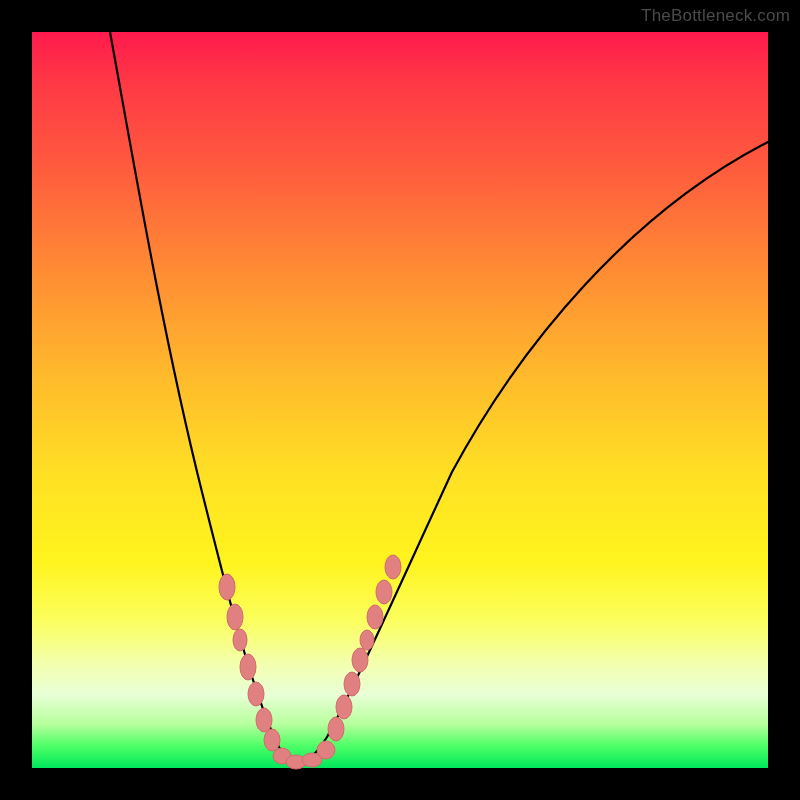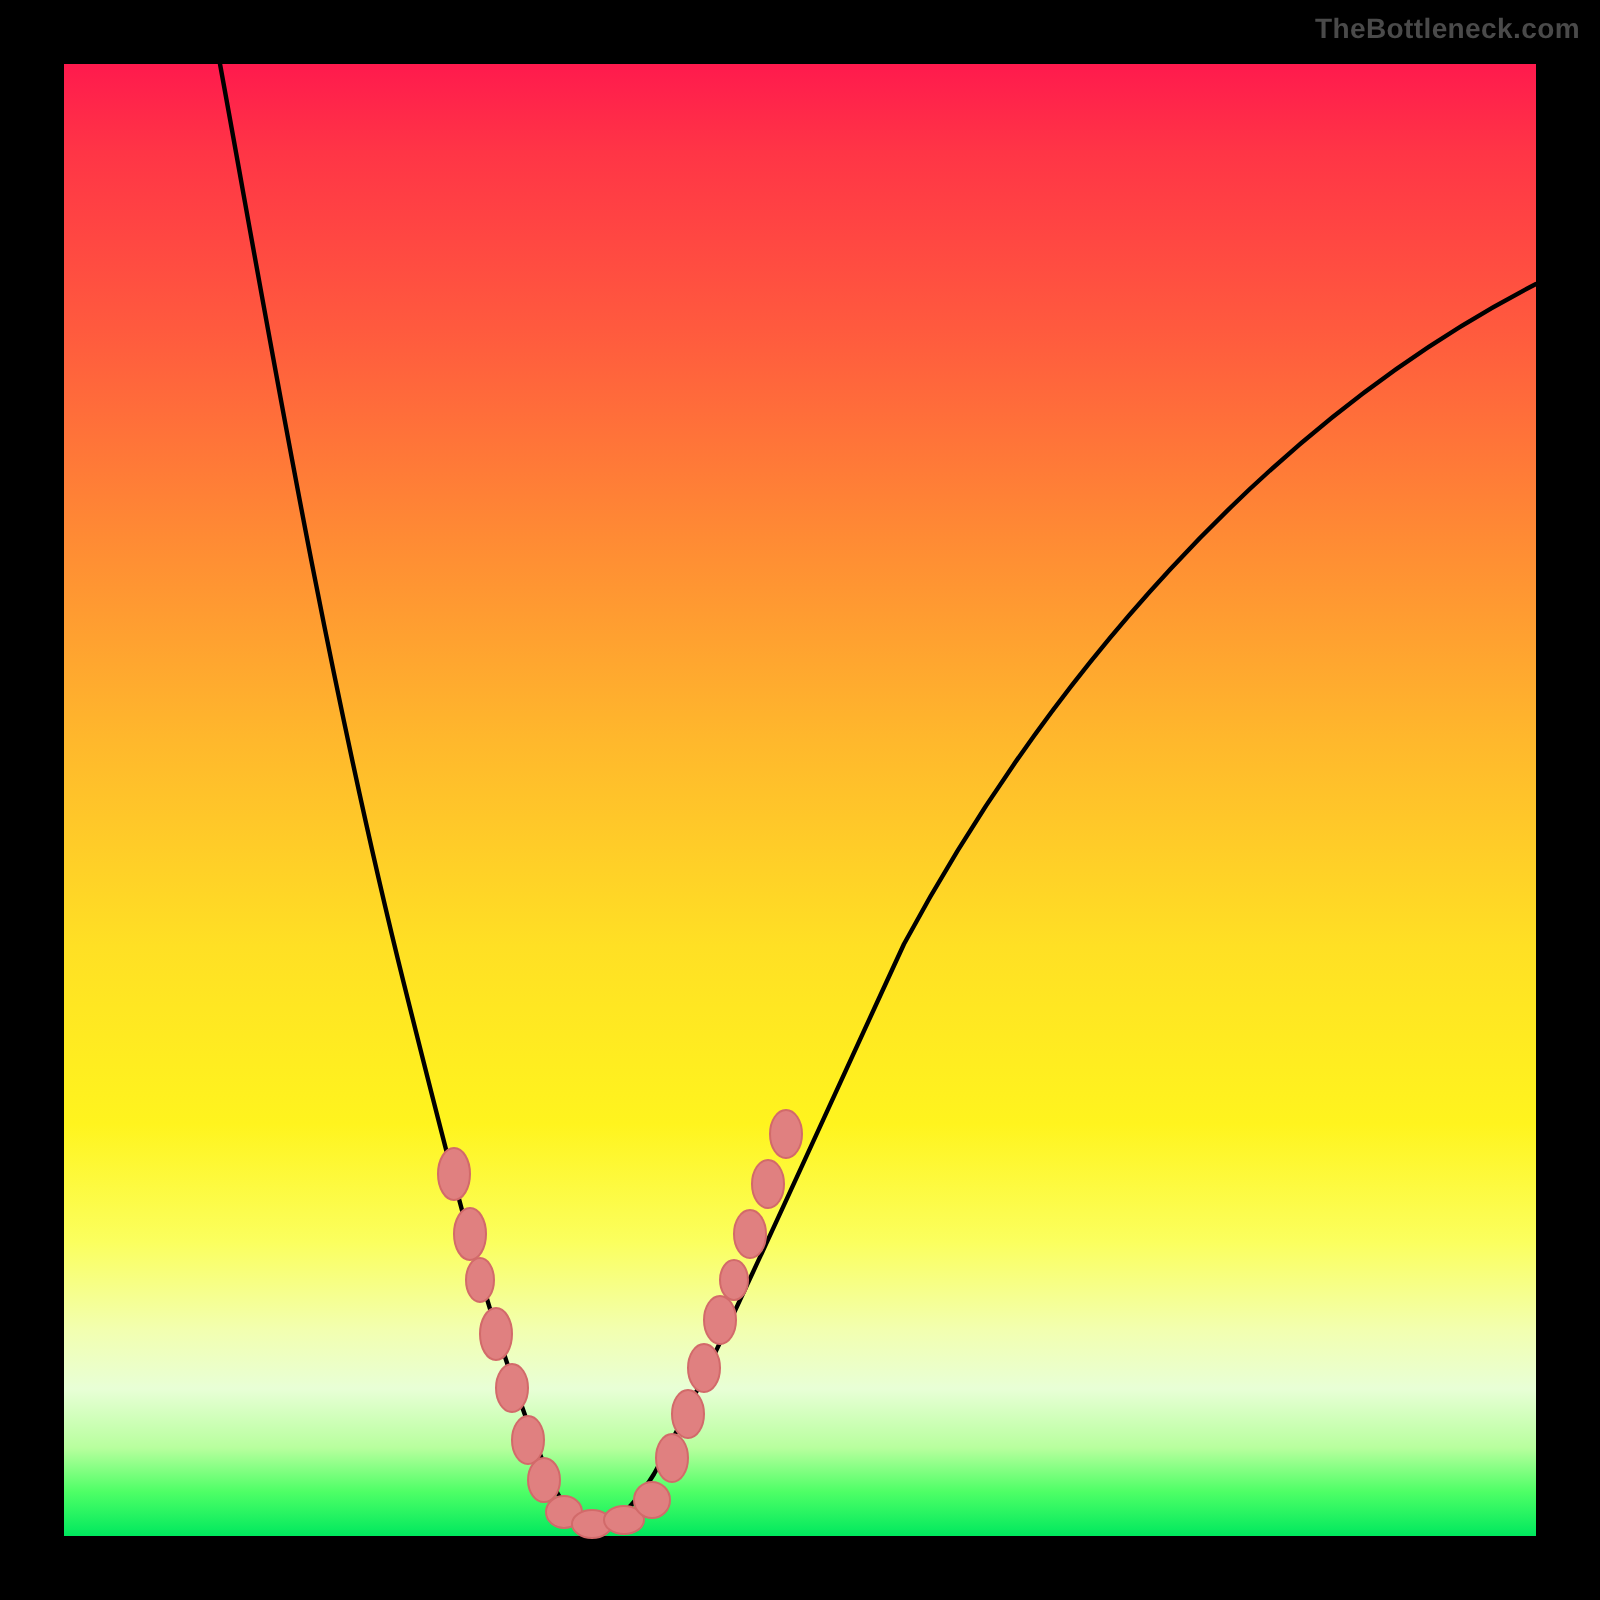--- a/index.html
+++ b/index.html
@@ -41,22 +41,22 @@
       #b8ff9e 94%,
       #4eff66 97%,
       #00e85e 100%
     );
   }
   .watermark {
     position: absolute;
     top: 6px;
     right: 10px;
     color: #4a4a4a;
-    font-size: 14px;
-    font-weight: 700;
+    font-size: 17px;
+    font-weight: 400;
     letter-spacing: 0.2px;
     user-select: none;
   }
   svg.curves {
     position: absolute;
     left: 0;
     top: 0;
     width: 736px;
     height: 736px;
     overflow: visible;

